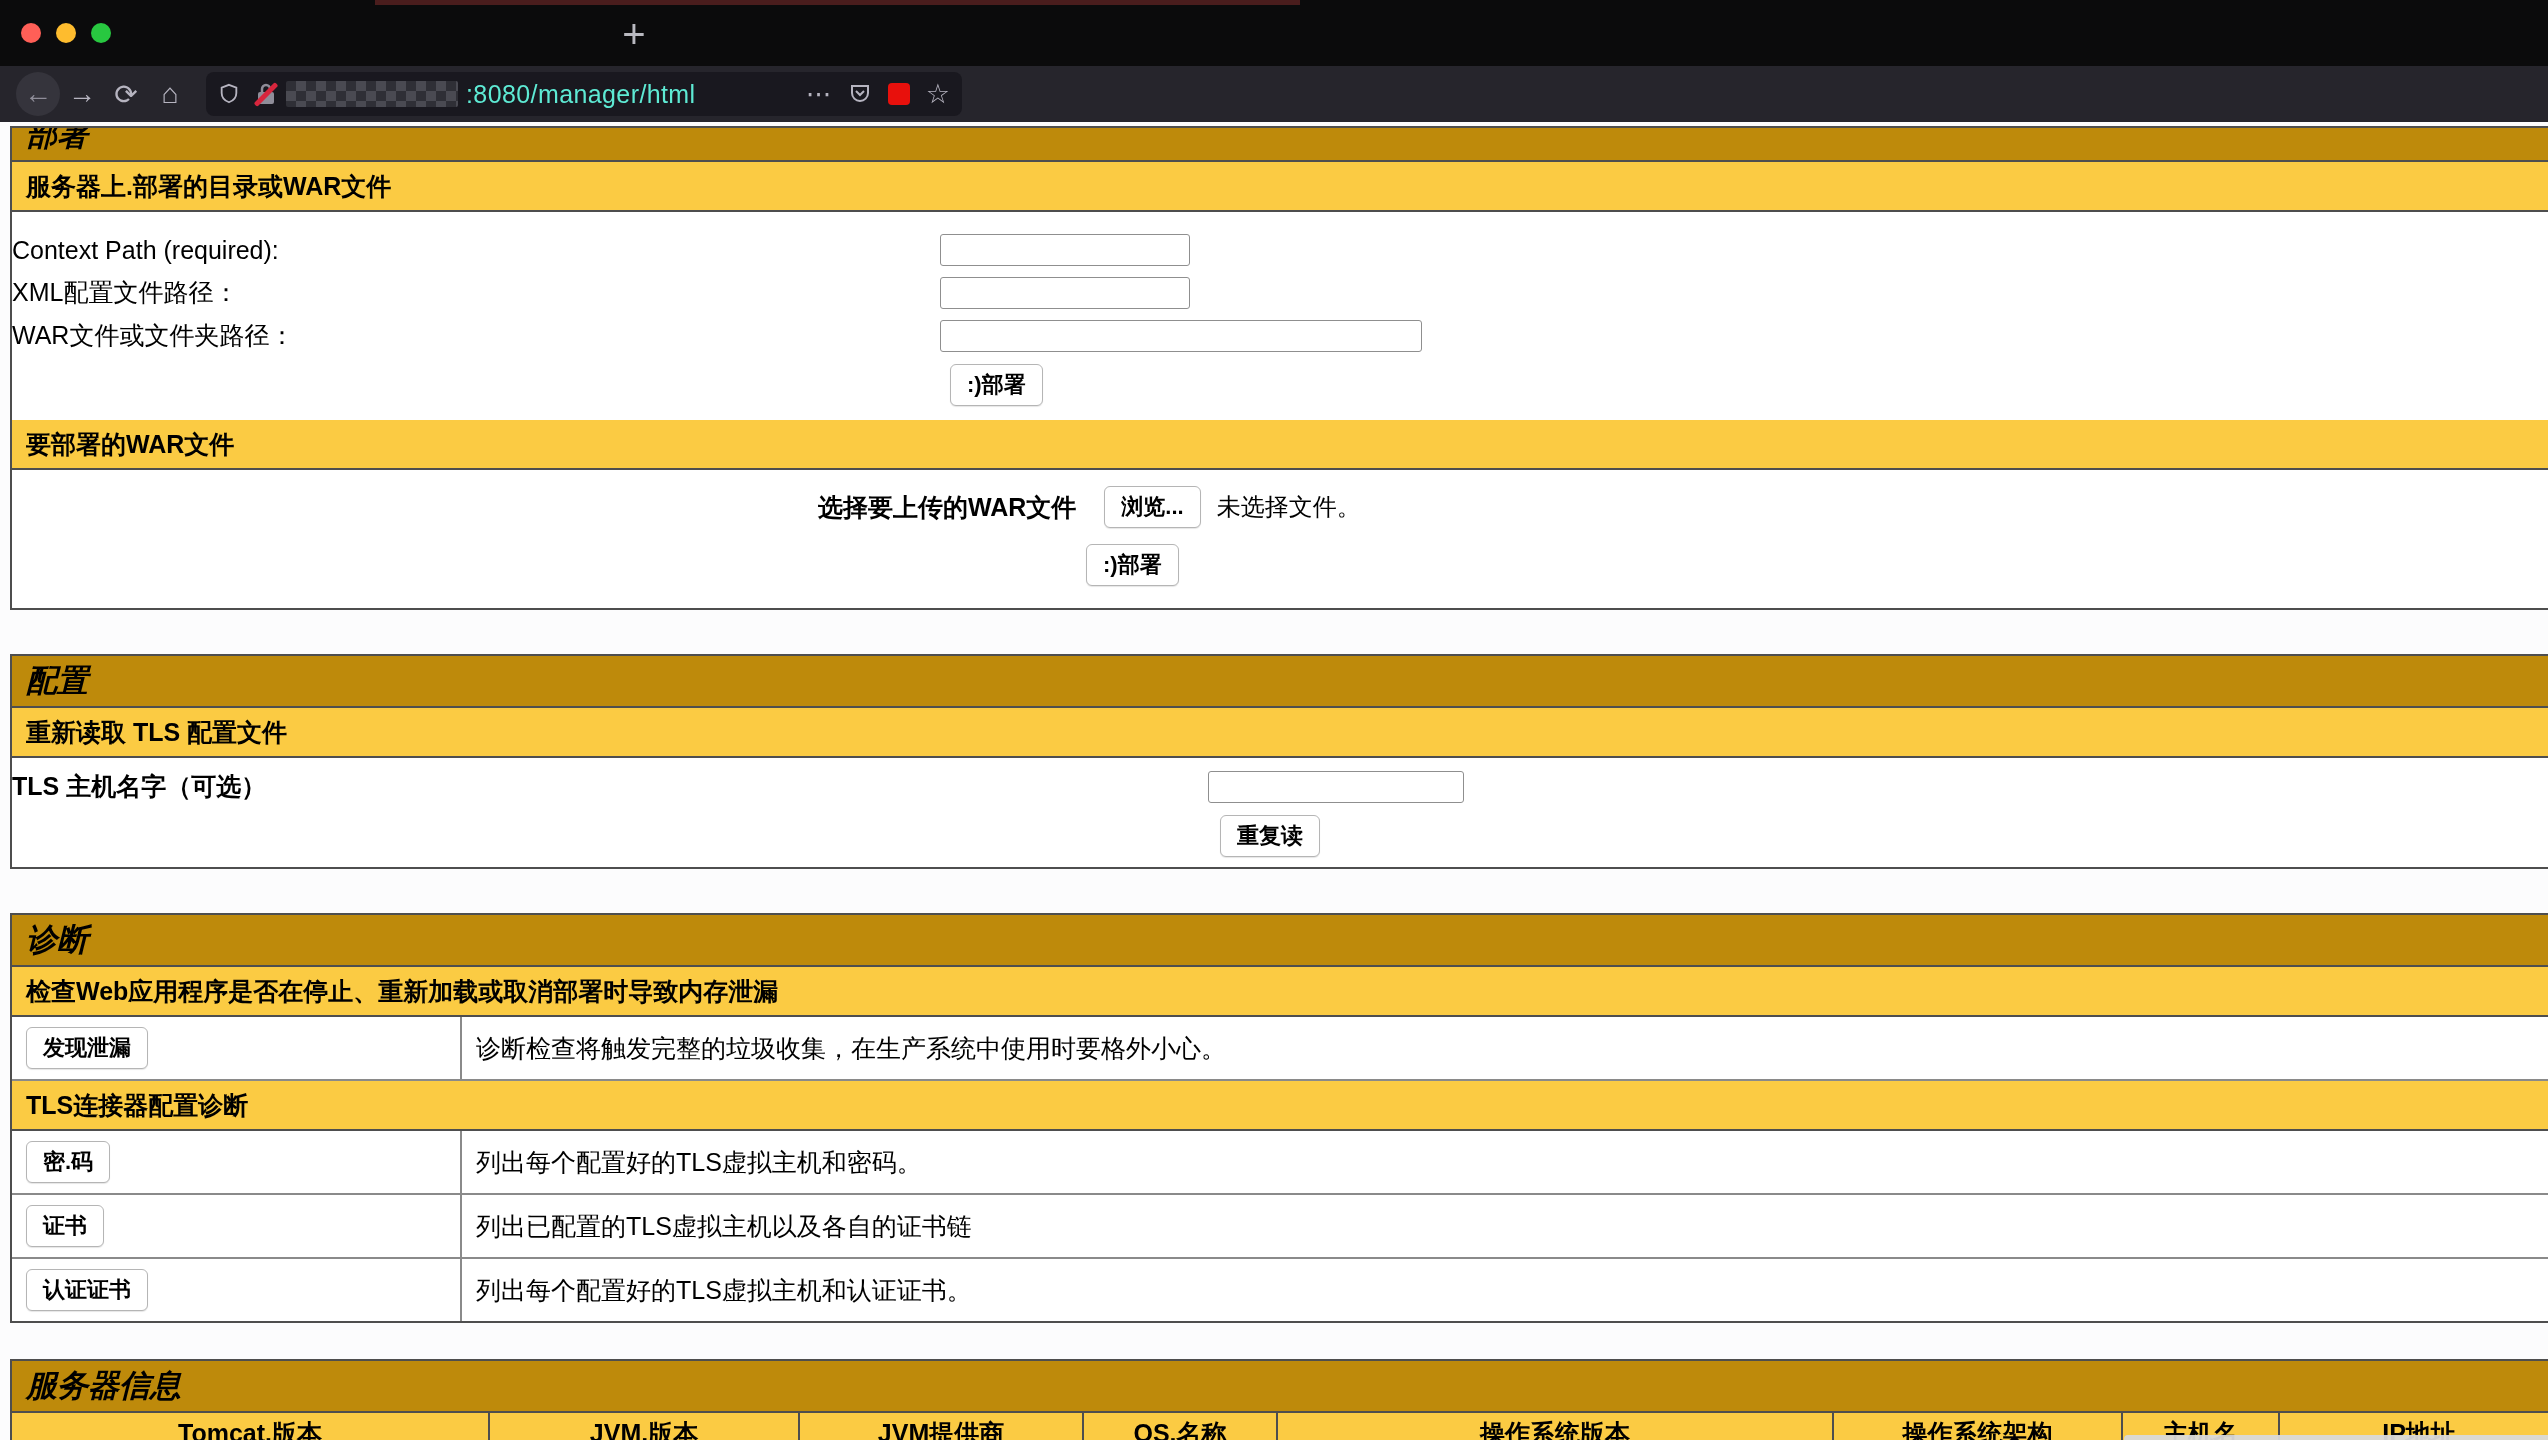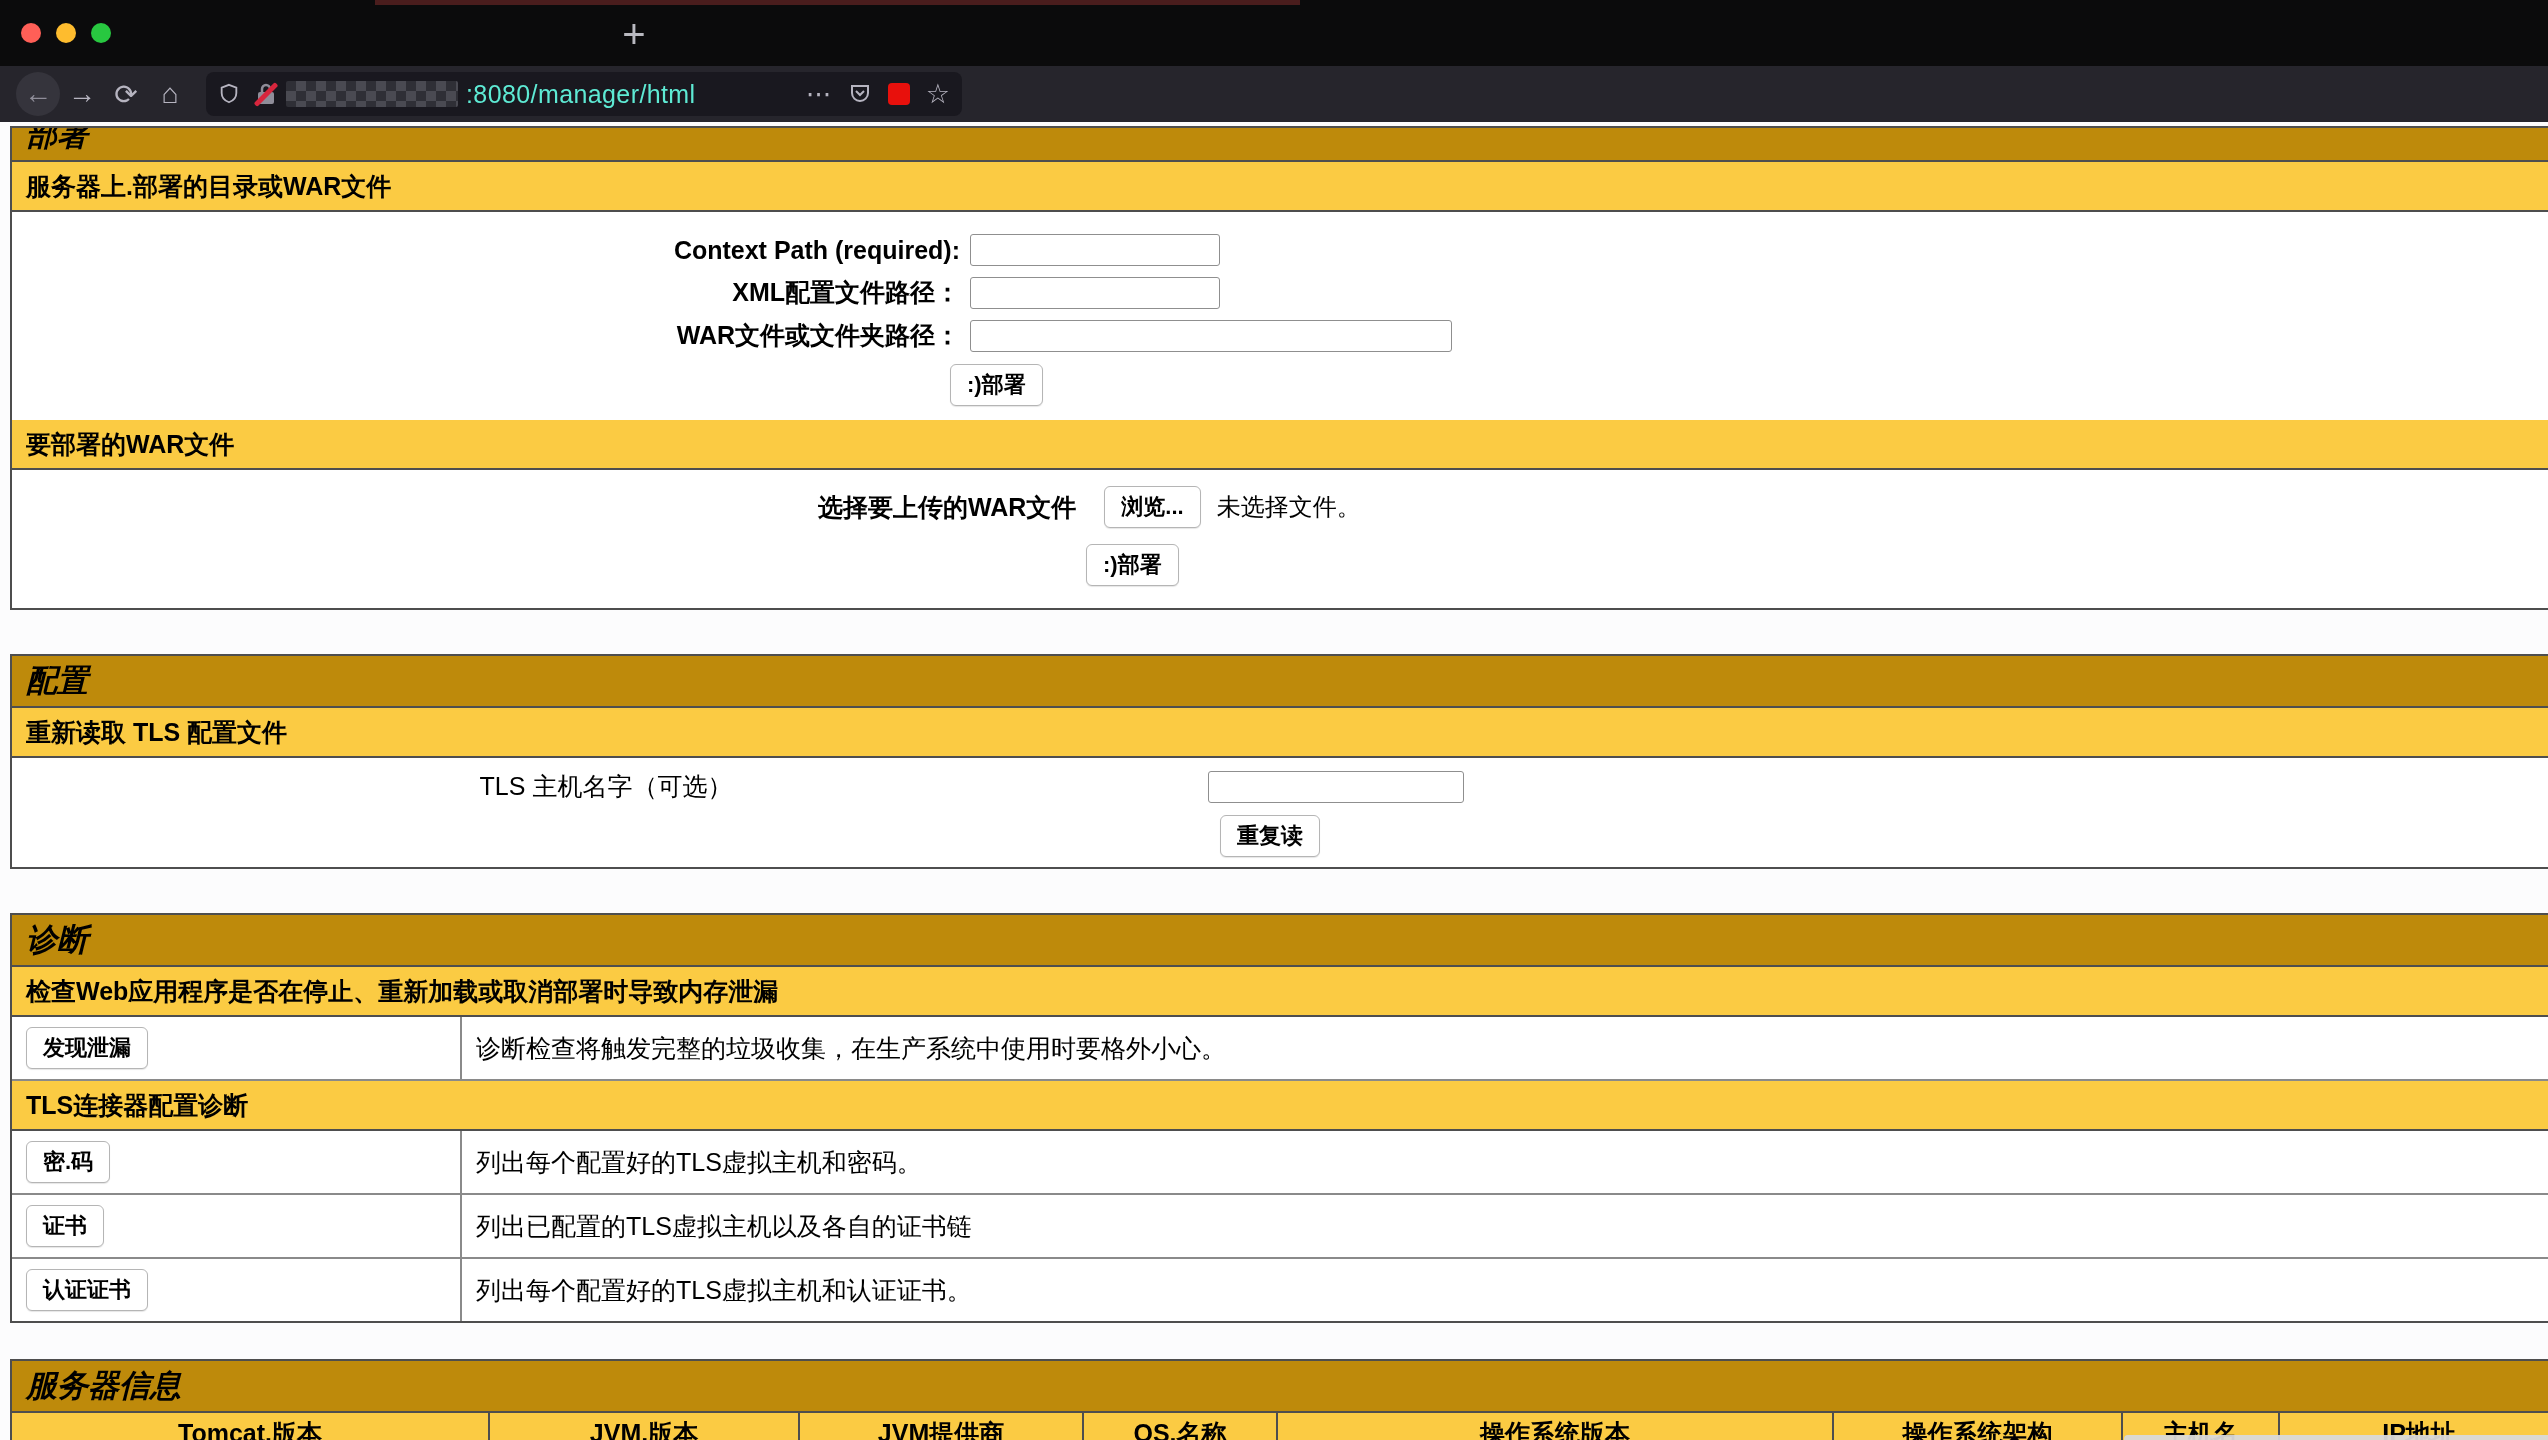--- a/index.html
+++ b/index.html
@@ -53,35 +53,35 @@
   .page{position:absolute;left:0;top:122px;width:100%;height:1318px;background:#fcfcfd;overflow:hidden;}
   .tbl{margin-left:10px;width:2546px;border:2px solid var(--border-dark);background:#fff;overflow:hidden;}
   .sec-title{background:var(--gold-dark);color:#000;font-weight:bold;font-style:italic;font-size:31px;
              line-height:36px;padding:7px 14px;border-bottom:2px solid var(--border-dark);}
   .sec-sub{background:var(--gold-light);font-weight:bold;font-size:25px;line-height:32px;padding:8px 14px;
            border-bottom:2px solid var(--border-dark);}
   .clip-title{margin-top:-18px;}
   #tbl-deploy{margin-top:4px;}
   .form-area{padding:12px 0 14px;}
   .frow{display:flex;align-items:center;margin:10px 0;}
-  .flabel{width:928px;text-align:right;font-weight:bold;font-size:25px;padding-right:10px;flex:none;margin-left:30px;}
+  .flabel{width:928px;text-align:left;font-weight:normal;font-size:25px;padding-right:10px;flex:none;}
   .txt{height:32px;border:1px solid #8f8f8f;border-radius:3px;background:#fff;font-size:22px;padding:0 8px;}
   .btn{display:inline-block;background:#fff;border:1px solid #b5b5b5;border-radius:6px;padding:5px 16px;
        font-weight:bold;font-size:22px;color:#000;box-shadow:0 1px 1px rgba(0,0,0,.10);white-space:nowrap;}
   .deploy-btn-row{margin-left:938px;margin-top:12px;}
   .upload-area{padding:16px 0 22px;}
   .upload-line1{display:flex;align-items:center;margin-left:806px;}
   .upload-label{font-weight:bold;font-size:25px;}
   .upload-line1 .btn{margin-left:28px;}
   .nofile{margin-left:16px;font-size:24px;}
   .upload-line2{margin-left:1074px;margin-top:16px;}
   #tbl-config{margin-top:44px;}
   .config-area{padding:12px 0 10px;}
   .config-line1{display:flex;align-items:center;}
-  .config-label{width:1196px;text-align:center;font-weight:normal;font-size:25px;padding-right:8px;flex:none;}
+  .config-label{width:1196px;text-align:left;font-weight:bold;font-size:25px;padding-right:8px;flex:none;}
   .config-line2{margin-left:1208px;margin-top:12px;}
   #tbl-diag{margin-top:44px;}
   .diag-row{display:flex;background:#fff;border-top:2px solid var(--border-mid);}
   .diag-row.first{border-top:none;}
   .diag-left{width:450px;flex:none;border-right:2px solid var(--border-mid);padding:10px 0 10px 14px;
              display:flex;align-items:center;}
   .diag-right{flex:1;display:flex;align-items:center;padding:10px 0 10px 14px;font-size:25px;}
   #tbl-server{margin-top:36px;position:relative;}
   .srv-head{display:flex;background:var(--gold-light);border-bottom:2px solid var(--border-dark);}
   .srv-head .cell{font-weight:bold;font-size:25px;line-height:28px;text-align:center;padding:6px 4px;

